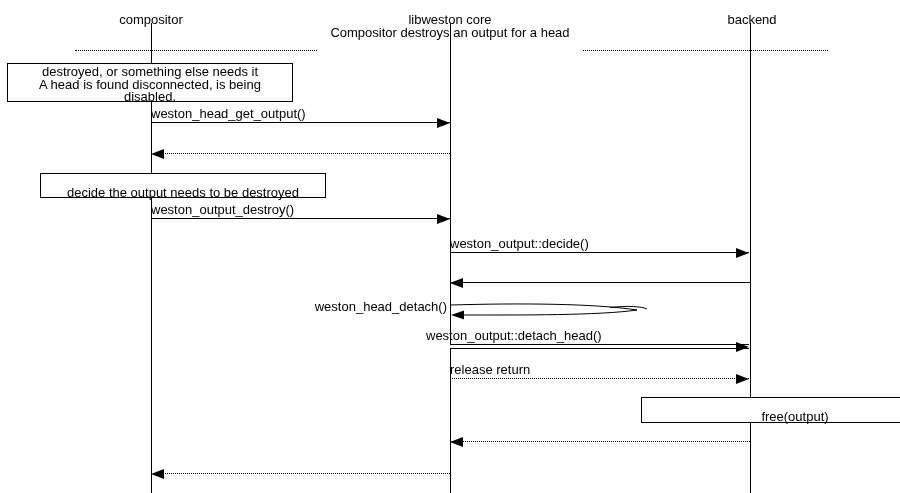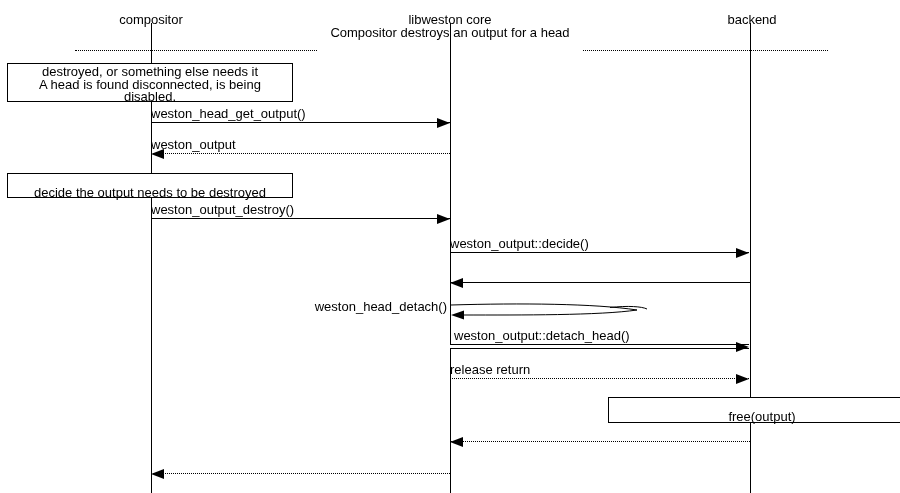--- a/index.html
+++ b/index.html
@@ -4,21 +4,21 @@
 <style>
   html,body{margin:0;padding:0;background:#ffffff;}
   .stage{position:relative;width:900px;height:493px;background:#ffffff;overflow:hidden;
          font-family:"Liberation Sans",sans-serif;font-size:13px;color:#000;}
   .lifeline{position:absolute;top:23px;height:470px;width:0;border-left:1px solid #000;z-index:1;}
   .actor{position:absolute;top:12px;text-align:center;z-index:3;}
   .dotline{position:absolute;height:0;border-top:1px dotted #000;z-index:2;}
   .divider-label{position:absolute;height:15px;text-align:center;z-index:3;}
   .note{position:absolute;border:1px solid #000;background:#ffffff;z-index:4;
         text-align:center;line-height:12.5px;box-sizing:border-box;padding-top:2px;}
-  .note.center{display:flex;align-items:center;justify-content:center;padding-top:15px;}
+  .note.center{display:flex;align-items:center;justify-content:center;padding-top:15px;margin-left:33px;}
   .mlabel{position:absolute;height:15px;z-index:3;white-space:nowrap;}
   .mlabel.right{text-align:right;}
   .msg{position:absolute;height:0;border-top:1px solid #000;z-index:2;}
   .msg.dotted{border-top-style:dotted;}
   .msg.double{height:3px;border-top:1px solid #000;border-bottom:1px solid #000;background:#fff;}
   .ah-r{position:absolute;right:0;top:-5px;width:0;height:0;
         border-top:5px solid transparent;border-bottom:5px solid transparent;border-left:13px solid #000;}
   .ah-l{position:absolute;left:0;top:-5px;width:0;height:0;
         border-top:5px solid transparent;border-bottom:5px solid transparent;border-right:13px solid #000;}
   .msg.double .ah-r{top:-3px;}
@@ -45,21 +45,20 @@
     <div>destroyed, or something else needs it</div>
     <div>A head is found disconnected, is being</div>
     <div>disabled.</div>
   </div>
 
   <div class="mlabel" style="left:151px;top:106px;width:299px">weston_head_get_output()</div>
   <div class="msg" style="left:151px;top:122px;width:299px">
     <i class="ah-r"></i>
   </div>
 
-  <div class="mlabel" style="left:151px;top:137px;width:299px">weston_output</div>
   <div class="msg dotted" style="left:151px;top:153px;width:299px">
     <i class="ah-l"></i>
   </div>
 
   <div class="note center" style="left:7px;top:173px;width:286px;height:25px">decide the output needs to be destroyed</div>
 
   <div class="mlabel" style="left:151px;top:202px;width:299px">weston_output_destroy()</div>
   <div class="msg" style="left:151px;top:218px;width:299px">
     <i class="ah-r"></i>
   </div>
@@ -73,21 +72,21 @@
     <i class="ah-l"></i>
   </div>
 
   <div class="mlabel right" style="left:242px;top:299px;width:205px">weston_head_detach()</div>
   <svg class="selfloop" style="left:450px;top:301px" width="200" height="22" viewBox="0 0 200 22">
     <path d="M1,4 C70,2 145,2.5 187,9 C150,14.5 70,14 13,14" fill="none" stroke="#000" stroke-width="1"></path>
     <path d="M160,6.5 C178,4.5 192,5.5 197,8" fill="none" stroke="#000" stroke-width="1"></path>
     <polygon points="1,14 14,9.5 14,18.5" fill="#000"></polygon>
   </svg>
 
-  <div class="mlabel" style="left:454px;top:328px;width:300px">weston_output::detach_head()</div>
+  <div class="mlabel" style="left:426px;top:328px;width:300px">weston_output::detach_head()</div>
   <div class="msg double" style="left:450px;top:344px;width:299px">
     <i class="ah-r"></i>
   </div>
 
   <div class="mlabel" style="left:450px;top:362px;width:300px">release return</div>
   <div class="msg dotted" style="left:450px;top:378px;width:299px">
     <i class="ah-r"></i>
   </div>
 
   <div class="note center" style="left:608px;top:397px;width:308px;height:26px">free(output)</div>

